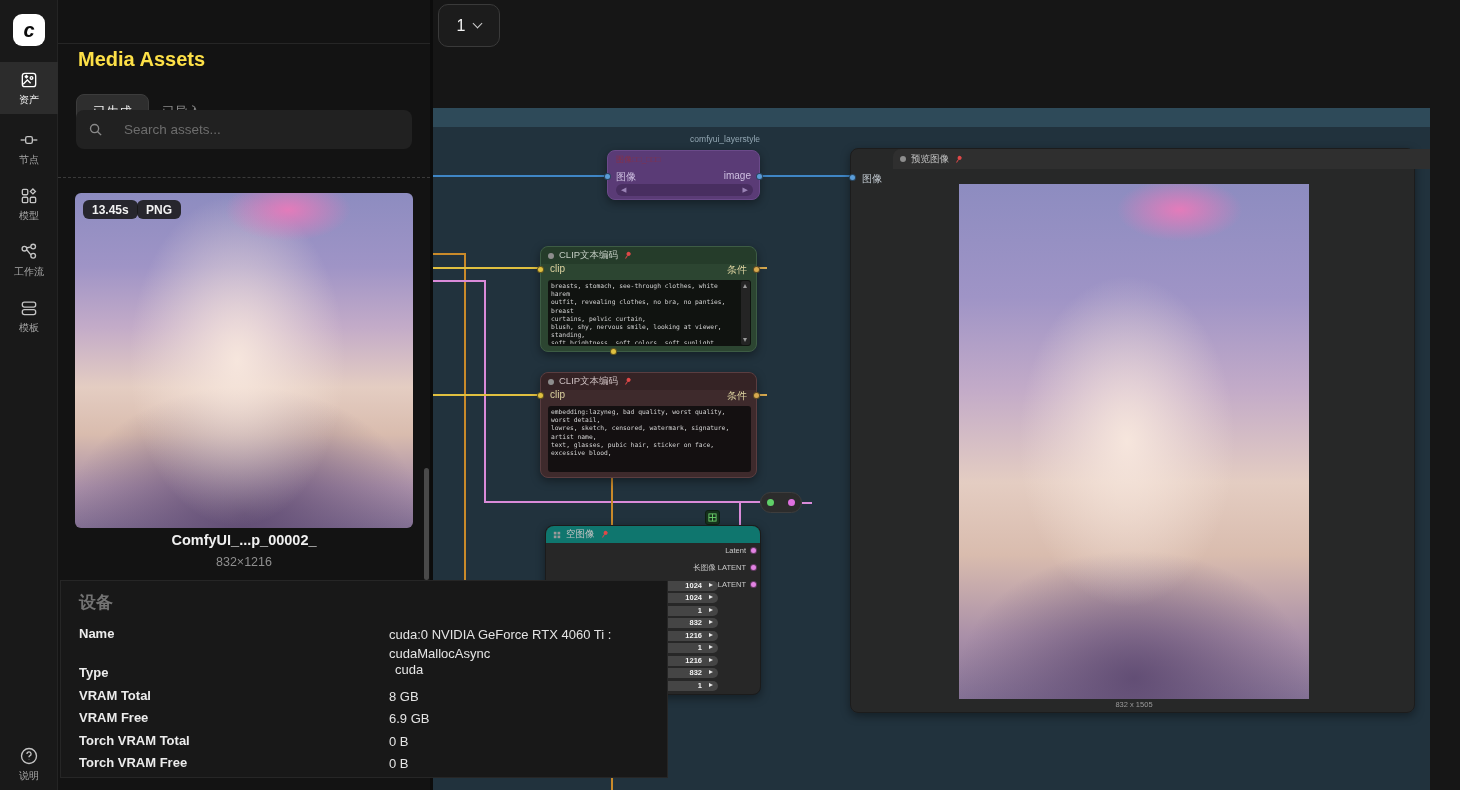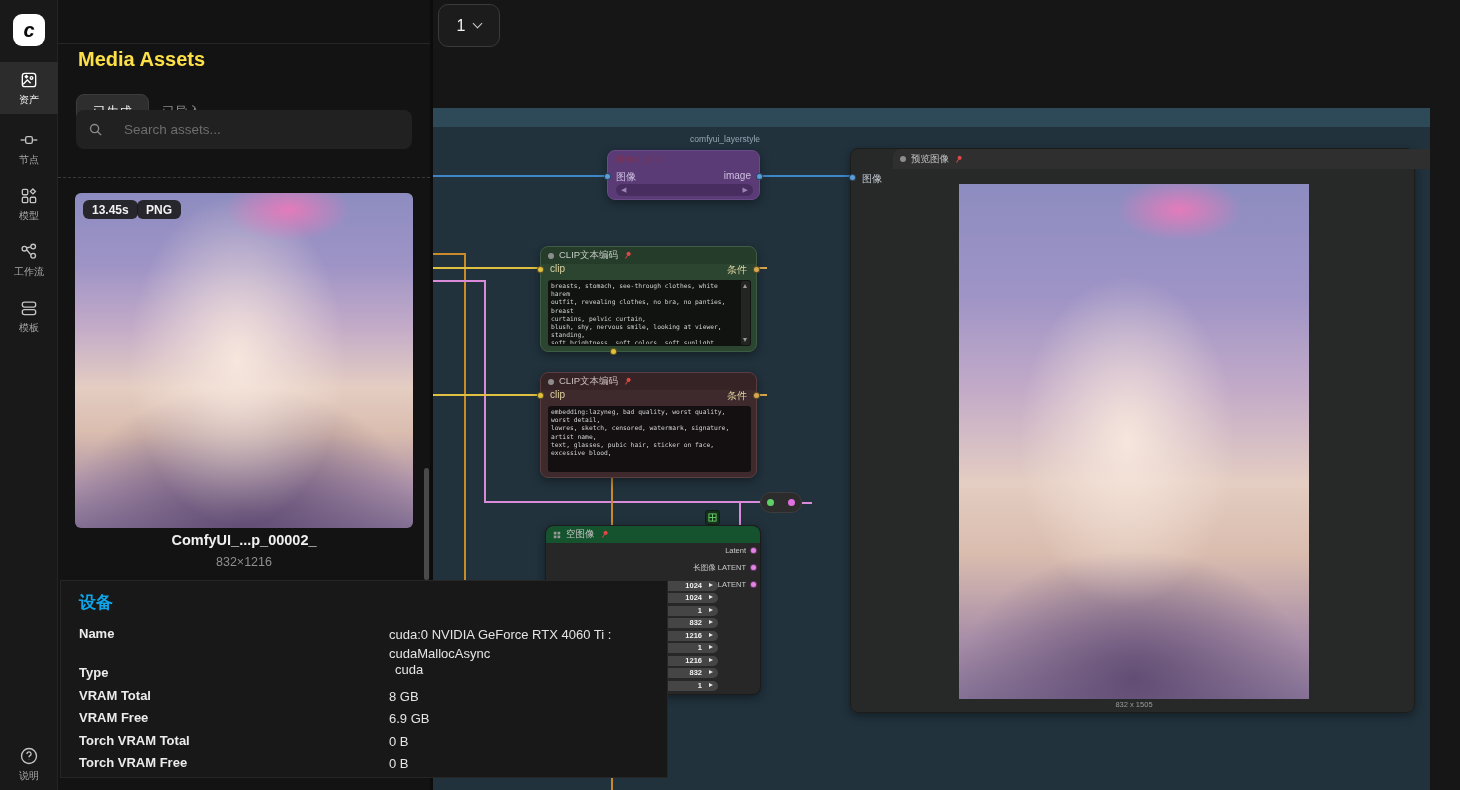--- a/index.html
+++ b/index.html
@@ -80,41 +80,41 @@
   .prompt-box { position:absolute; left:7px; top:33px; width:203px; height:66px; background:#101310; border-radius:3px; }
   #node-neg .prompt-box { background:#141011; }
   .prompt-text { position:absolute; left:3px; top:2px; width:186px; height:62px; overflow:hidden; font-family:"DejaVu Sans Mono", monospace; font-size:6.3px; line-height:1.3; color:#d2d2d2; white-space:pre-wrap; }
   .vscroll { position:absolute; right:1px; top:1px; width:9px; height:64px; background:#242424; border-radius:2px; }
   .vscroll .up, .vscroll .dn { position:absolute; left:2px; width:0; height:0; border-left:2.5px solid transparent; border-right:2.5px solid transparent; }
   .vscroll .up { top:3px; border-bottom:4px solid #9a9a9a; }
   .vscroll .dn { bottom:3px; border-top:4px solid #9a9a9a; }
 
   
   #node-latent { left:112px; top:525px; width:216px; height:170px; background:#272727; border:1px solid #1b1b1b; }
-  #node-latent .node-head { background:#14532d; }
+  #node-latent .node-head { background:#0f766e; }
   .out-row { position:absolute; right:14px; font-size:7.5px; color:#c9c9c9; text-align:right; }
   .widget-pill { position:absolute; left:15px; width:157px; height:10px; background:#454545; border-radius:5px; cursor:pointer; }
   .widget-pill .wv { position:absolute; right:16px; top:0; font-size:7.5px; font-weight:bold; color:#f2f2f2; line-height:10px; }
   .widget-pill .arr { position:absolute; right:5px; top:2.4px; width:0; height:0; border-top:2.6px solid transparent; border-bottom:2.6px solid transparent; border-left:4.5px solid #e8e8e8; }
 
   
   #node-preview { left:417px; top:148px; width:565px; height:565px; background:rgba(40,40,40,.96); border:1px solid #1c1c1c; }
   #node-preview .node-head { background:#2f2f2f; height:20px;margin-left:42px; }
   #preview-img { position:absolute; left:108px; top:35px; width:350px; height:515px; }
   #preview-size { position:absolute; left:108px; top:551px; width:350px; text-align:center; font-size:7.5px; color:#9a9a9a; }
 
   
   #reroute { position:absolute; left:327px; top:492px; width:42px; height:21px; background:#2c2c2c; border:1px solid #3d3d3d; border-radius:11px; z-index:11; cursor:pointer; }
   #reroute .g { position:absolute; left:6px; top:6px; width:7px; height:7px; border-radius:50%; background:#5fd068; }
   #reroute .p { position:absolute; right:6px; top:6px; width:7px; height:7px; border-radius:50%; background:#e070e0; }
   #mini-node { position:absolute; left:272px; top:510px; width:15px; height:15px; background:#16301c; border:1px solid #0d1f12; border-radius:3px; z-index:11; display:flex; align-items:center; justify-content:center; }
 
   
   #device { position:absolute; left:60px; top:580px; width:608px; height:198px; background:#181818; border:1px solid #262626; z-index:55; }
-  #device-title { position:absolute; left:18px; top:10px; font-size:17px; font-weight:bold; color:#0ea5e9; }
+  #device-title { position:absolute; left:18px; top:10px; font-size:17px; font-weight:bold; color:#737373; }
   .dev-label { position:absolute; left:18px; font-size:13px; font-weight:bold; color:#ececec; }
   .dev-value { position:absolute; left:328px; width:268px; font-size:13px; color:#e4e4e4; line-height:1.45; }
 </style>
 </head>
 <body>
 
 <div id="app">
 
   <div id="sidebar">
     <div class="logo">

